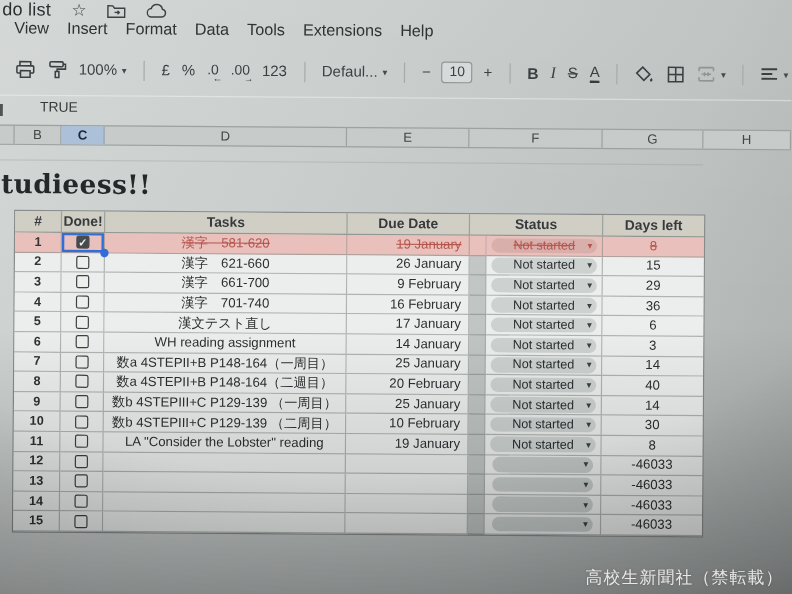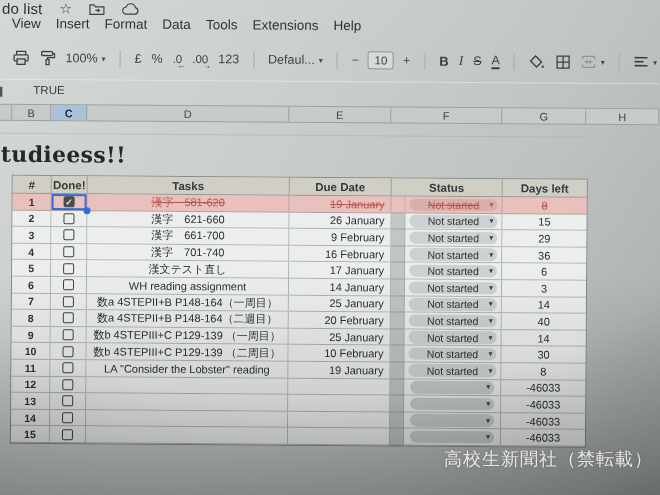--- a/index.html
+++ b/index.html
@@ -75,21 +75,21 @@
   .td.selcell .handle{position:absolute;right:-4px;bottom:-4px;width:7px;height:7px;border-radius:50%;
       background:#2f6bd8;z-index:5;}
   .pill{position:relative;width:88px;height:12.5px;border-radius:7px;background:#cdd2d1;display:flex;
         align-items:center;justify-content:center;font-size:10.5px;color:#2b2f30;}
   .pill .pcar{position:absolute;right:4px;top:50%;transform:translateY(-54%);font-size:8px;color:#3b4041;}
   .pill.empty{background:#c6cbca;width:84px;}
   .trow.done-row .pill{background:#d9aeaa;}
   .trow.done-row .pill .pcar{color:#b5524b;}
 
   
-  .watermark{position:absolute;right:7px;bottom:24px;font-size:18px;letter-spacing:1px;
+  .watermark{position:absolute;right:7px;bottom:4px;font-size:14px;letter-spacing:1px;
              color:rgba(242,242,240,.92);z-index:60;text-shadow:0 0 2px rgba(60,60,60,.4);}
   .vignette{position:absolute;inset:0;pointer-events:none;z-index:50;
     background:
       radial-gradient(125% 95% at 45% 28%, rgba(0,0,0,0) 55%, rgba(0,0,0,.16) 82%, rgba(0,0,0,.34) 100%),
       linear-gradient(to bottom, rgba(255,255,255,.05) 0%, rgba(0,0,0,0) 55%, rgba(0,0,0,.22) 100%);}
 </style>
 </head>
 <body>
 
 <div class="screen">

